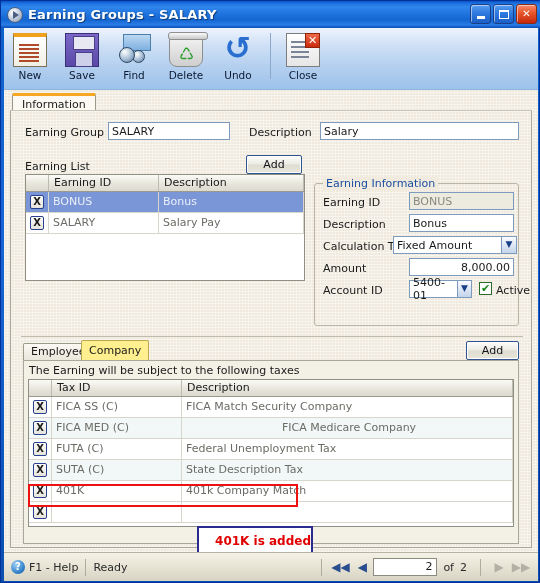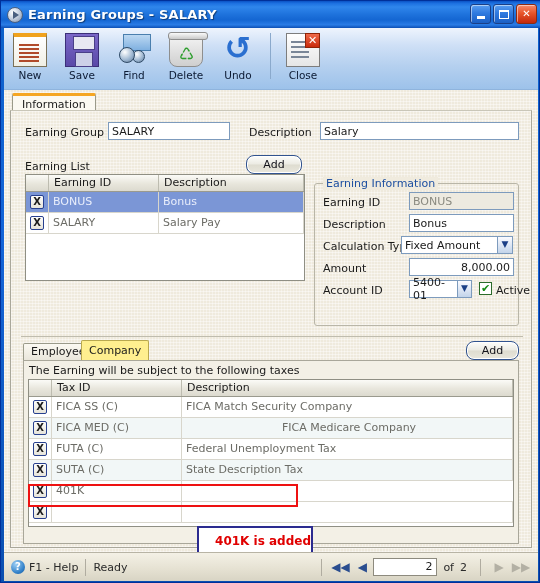--- a/index.html
+++ b/index.html
@@ -144,21 +144,21 @@
   .grpbox { position:absolute; border:1px solid #b9b6a8; border-radius:3px; }
   .grptitle {
     position:absolute; font-size:11px; color:#1d4fa0;
     background:#f0ebde; padding:0 3px;
   }
 
   
   .btn {
     position:absolute; height:19px; min-width:50px;
     background:linear-gradient(180deg,#fdfdfb 0%, #ecebe3 48%, #dedcd0 52%, #e9e7dc 100%);
-    border:1px solid #31538f; border-radius:8px;
+    border:1px solid #31538f; border-radius:2px;
     font-size:11px; color:#12121a; text-align:center; line-height:17px;
     box-shadow: inset 0 0 0 1px #ffffff;
   }
 
   
   .grid { position:absolute; background:#fff; border:1px solid #8f8f84; overflow:hidden; }
   .ghead { display:flex; height:17px;
     background:linear-gradient(180deg,#fbfbf7 0%, #e8e6dc 55%, #dcdacf 100%);
     border-bottom:1px solid #9a9a8e; }
   .ghead .hc {
@@ -352,21 +352,21 @@
       <div class="grpbox" style="left:303px; top:72px; width:205px; height:143px;"></div>
       <div class="grptitle" style="left:312px; top:66px;">Earning Information</div>
 
       <div class="lbl" style="left:312px; top:85px;">Earning ID</div>
       <div class="fld ro" style="left:398px; top:81px; width:105px;">BONUS</div>
 
       <div class="lbl" style="left:312px; top:107px;">Description</div>
       <div class="fld" style="left:398px; top:103px; width:105px;">Bonus</div>
 
       <div class="lbl" style="left:312px; top:129px;">Calculation Type</div>
-      <div class="dd" style="left:390px; top:125px; width:112px;">
+      <div class="dd" style="left:382px; top:125px; width:124px;">
         <span>Fixed Amount</span>
         <span class="ddarrow">▼</span>
       </div>
 
       <div class="lbl" style="left:312px; top:151px;">Amount</div>
       <div class="fld num" style="left:398px; top:147px; width:105px;">8,000.00</div>
 
       <div class="lbl" style="left:312px; top:173px;">Account ID</div>
       <div class="dd" style="left:398px; top:169px; width:63px;">
         <span>5400-01</span>
@@ -421,20 +421,21 @@
             </div>
           <div class="gc" style="flex:0 0 130px;">SUTA (C)</div>
           <div class="gc" style="flex:1 1 auto;">State Description Tax</div>
         </div>
 
         <div class="grow">
           <div class="xbtn-cell">
               <div class="xbtn">X</div>
             </div>
           <div class="gc" style="flex:0 0 130px;">401K</div>
+          <div class="gc" style="flex:1 1 auto;">401k Company Match</div>
         </div>
 
         <div class="grow">
           <div class="xbtn-cell">
               <div class="xbtn">X</div>
             </div>
           <div class="gc" style="flex:0 0 130px;"></div>
           <div class="gc" style="flex:1 1 auto;"></div>
         </div>
       </div>

